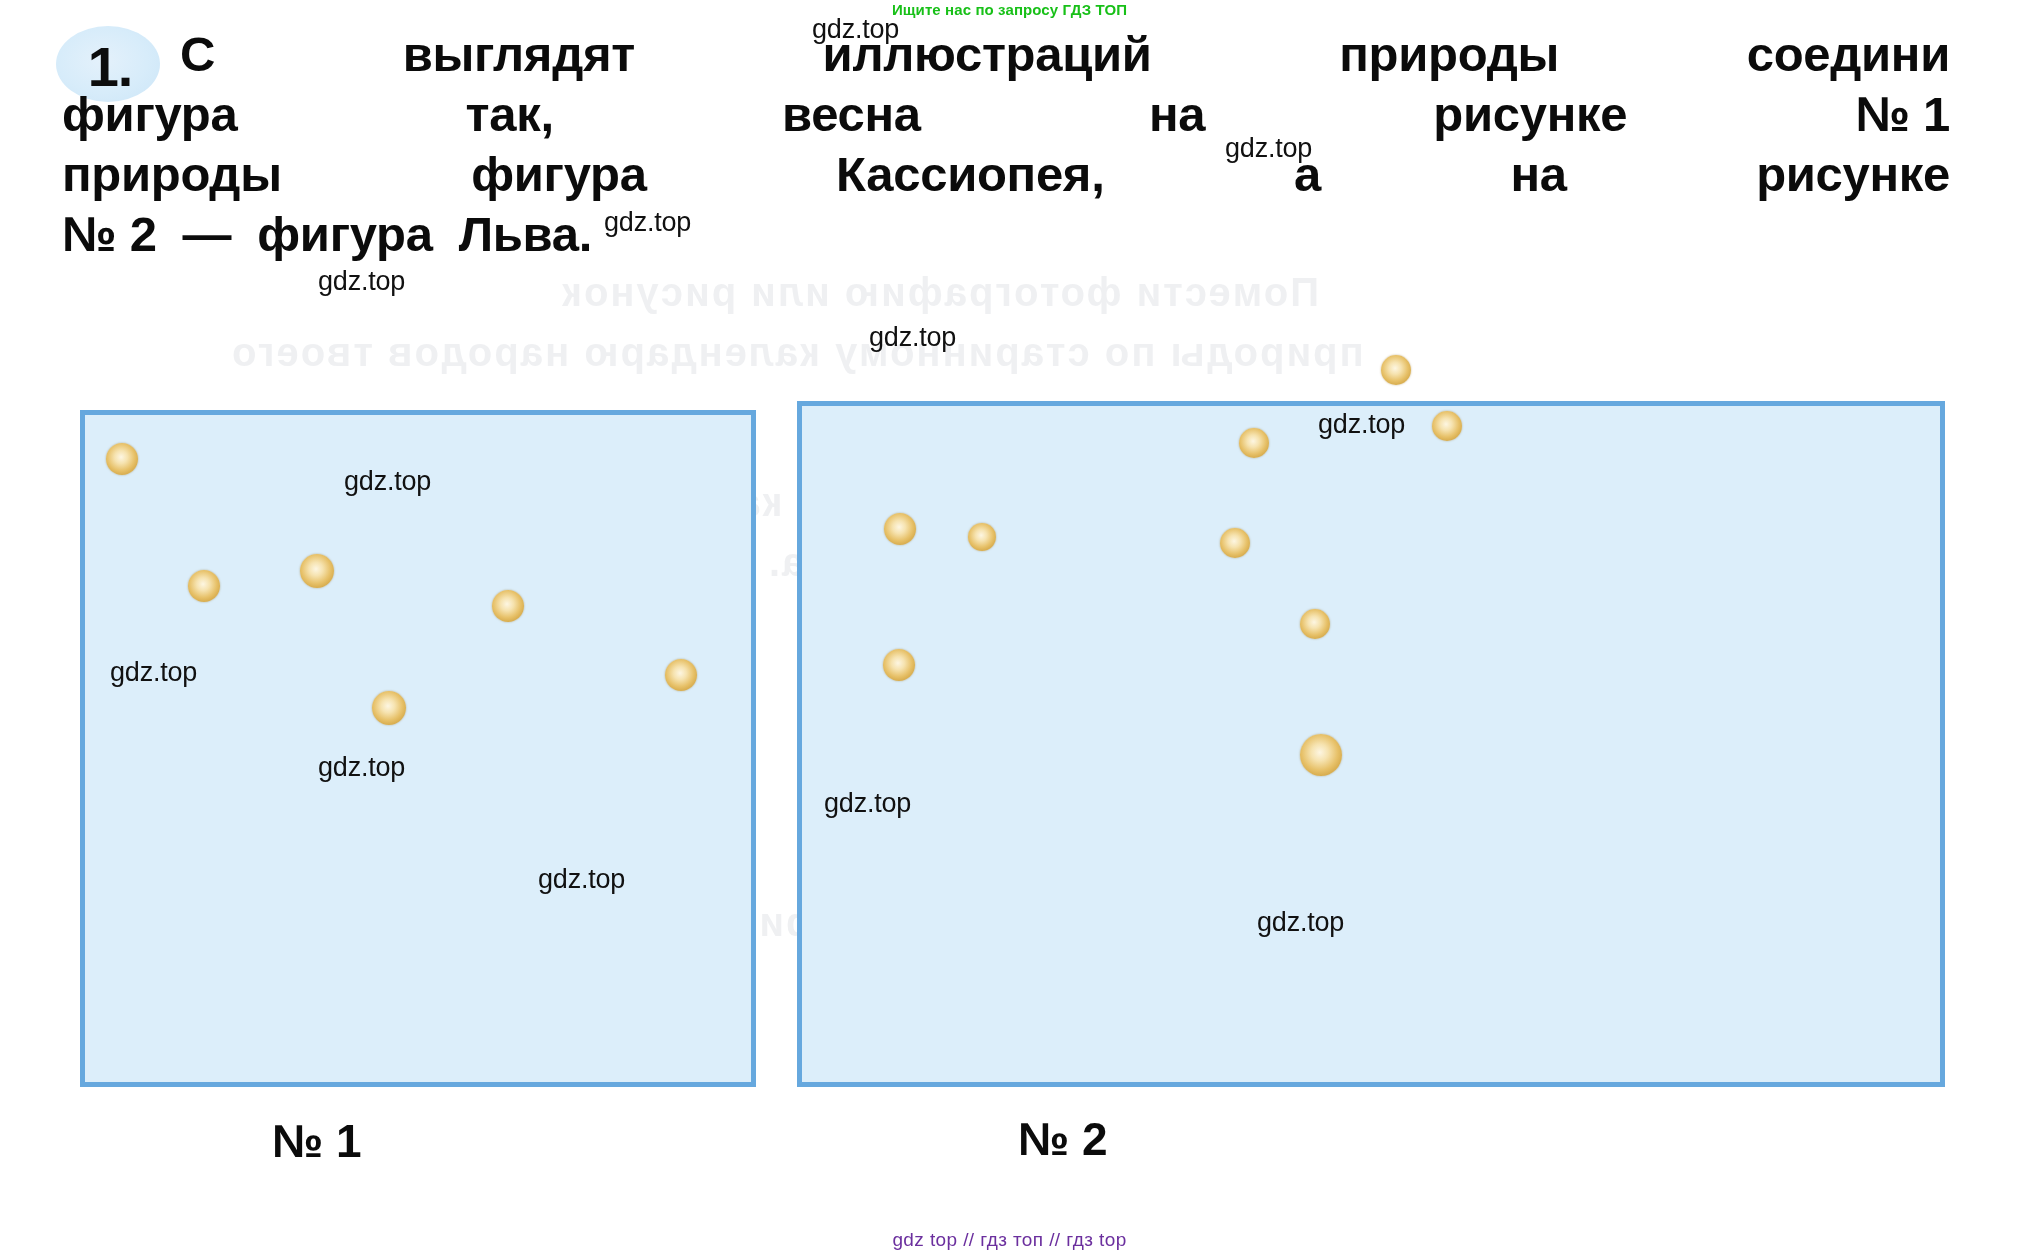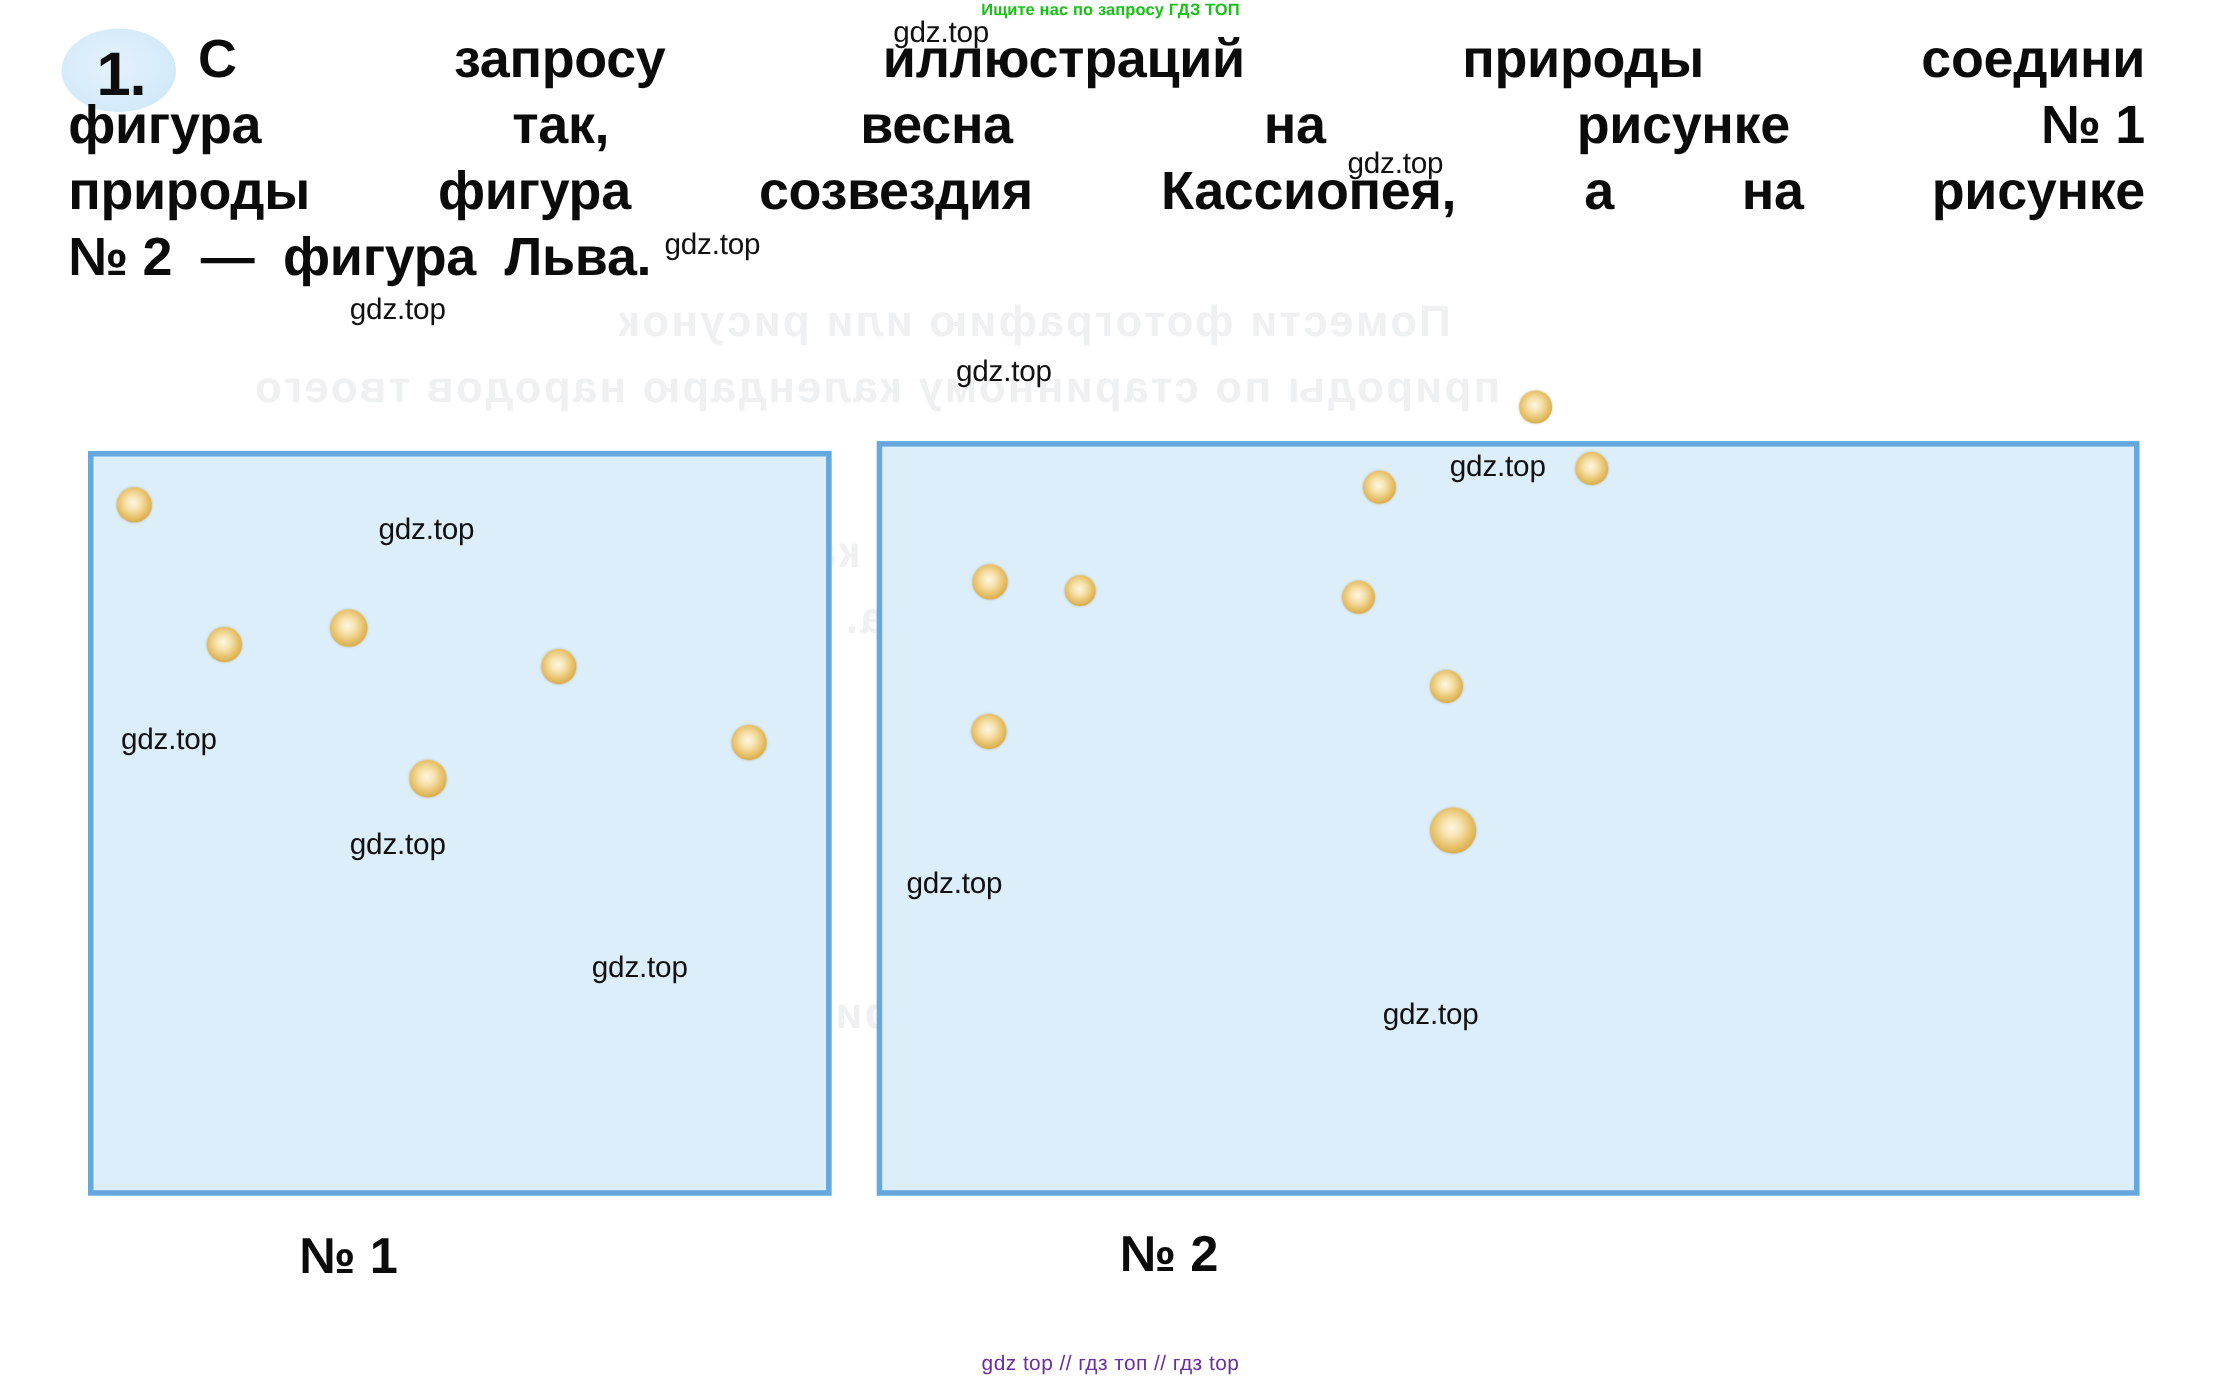--- a/index.html
+++ b/index.html
@@ -145,37 +145,36 @@
     </div>
 
   <div class="promo">Ищите нас по запросу ГДЗ ТОП</div>
 
   <div class="badge"></div>
   <div class="badge-num">1.</div>
 
   <div class="statement">
     <div class="ln just l1">
         <span>С</span>
-        <span>запросу</span>
+        <span>выглядят</span>
         <span>иллюстраций</span>
         <span>природы</span>
         <span>соедини</span>
       </div>
     <div class="ln just">
         <span>фигура</span>
         <span>так,</span>
         <span>весна</span>
         <span>на</span>
         <span>рисунке</span>
         <span>№ 1</span>
       </div>
     <div class="ln just">
         <span>природы</span>
         <span>фигура</span>
-        <span>созвездия</span>
         <span>Кассиопея,</span>
         <span>а</span>
         <span>на</span>
         <span>рисунке</span>
       </div>
     <div class="ln last">
         <span>№ 2</span>
         <span>—</span>
         <span>фигура</span>
         <span>Льва.</span>

